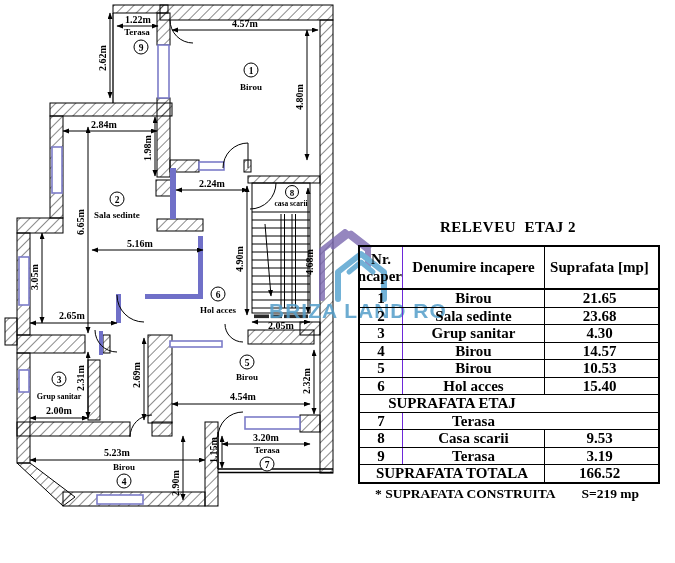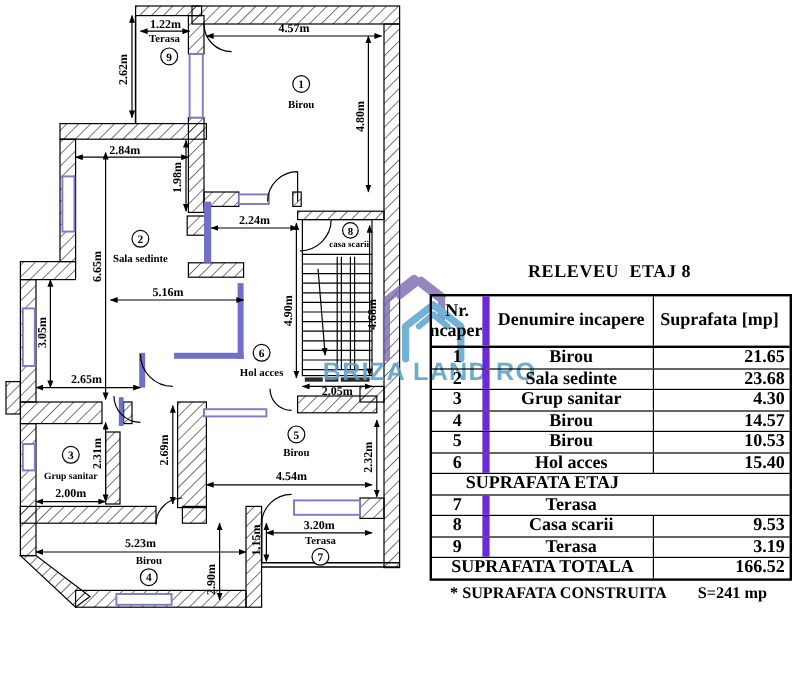--- a/index.html
+++ b/index.html
@@ -11,22 +11,22 @@
   
   #reltitle{position:absolute;left:358px;top:219px;width:300px;text-align:center;
             font-size:15px;font-weight:bold;white-space:pre;letter-spacing:.5px;}
   #reltable{position:absolute;left:358px;top:245px;width:298px;border:2px solid #000;
             font-size:15px;font-weight:bold;background:transparent;}
   .trow{display:grid;grid-template-columns:42px 142px 110px;}
   .trow.hdr{height:41px;border-bottom:2px solid #000;}
   .trow:not(.hdr){height:16.5px;line-height:16.5px;border-top:1px solid #000;}
   .trow.hdr ~ .trow:nth-child(2){border-top:none;}
   .tc{text-align:center;overflow:hidden;}
-  .c2{border-left:6px solid #6d28d9;}
-  .c3{border-left:1px solid #000;text-align:right;}
+  .c2{border-left:1px solid #6d28d9;}
+  .c3{border-left:1px solid #000;}
   .hdr .tc{display:flex;align-items:center;justify-content:center;}
   .span2{grid-column:1 / 3;}
   #footnote{position:absolute;left:375px;top:486px;font-size:13.5px;font-weight:bold;}
   #footnote .gap{display:inline-block;width:26px;}
   
   #wmtext{position:absolute;left:269px;top:299px;font-family:"Liberation Sans",sans-serif;
           font-weight:bold;font-size:21px;letter-spacing:1px;color:rgba(84,158,201,.85);
           white-space:pre;text-align:center;}
 </style>
 </head>
@@ -229,21 +229,21 @@
     <path d="M333,247 L351,233 L369,247" stroke="#7b68b0" stroke-width="5"></path>
     <path d="M338,299 V272 L361,254 L384,272 V299" stroke="#4f9fce" stroke-width="6"></path>
     <path d="M349,272 L361,262 L373,272" stroke="#4f9fce" stroke-width="5"></path>
   </g>
 </svg>
 
 
 <div id="wmtext">BRIZA LAND RO</div>
 
 
-<div id="reltitle">RELEVEU  ETAJ 8</div>
+<div id="reltitle">RELEVEU  ETAJ 2</div>
 
 <div id="reltable">
   <div class="trow hdr">
     <div class="tc">Nr. incapere</div>
     <div class="tc c2">Denumire incapere</div>
     <div class="tc c3">Suprafata [mp]</div>
   </div>
 
   <div class="trow">
     <div class="tc">1</div>
@@ -295,16 +295,16 @@
     <div class="tc c3">3.19</div>
   </div>
 
   <div class="trow">
     <div class="tc span2">SUPRAFATA TOTALA</div>
     <div class="tc c3">166.52</div>
   </div>
 </div>
 
 <div id="footnote">
-  <span>* SUPRAFATA CONSTRUITA</span><span class="gap"></span><span>S=241 mp</span>
+  <span>* SUPRAFATA CONSTRUITA</span><span class="gap"></span><span>S=219 mp</span>
 </div>
 
 </div>
 
 </body></html>

